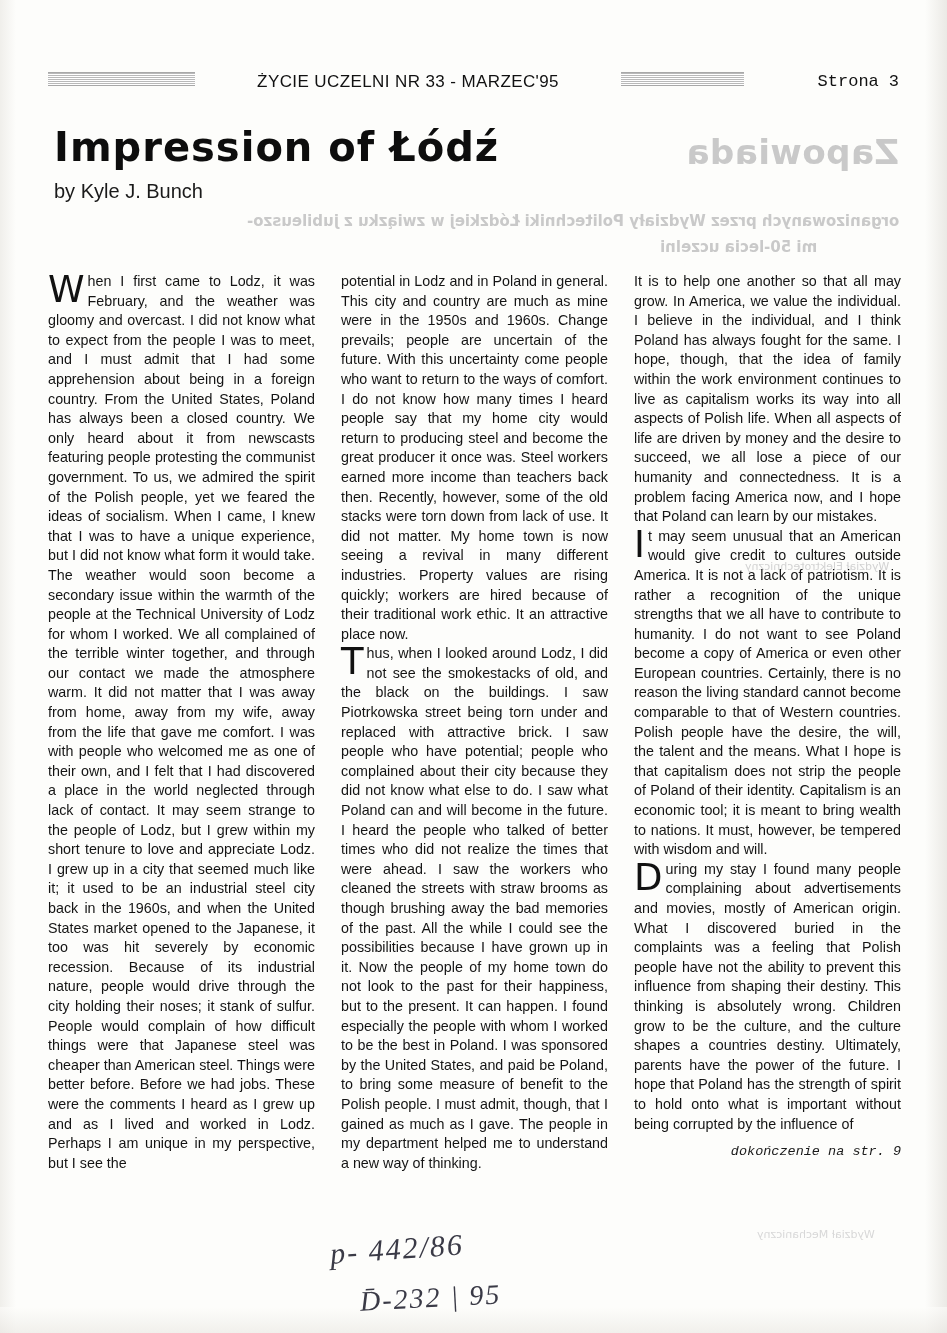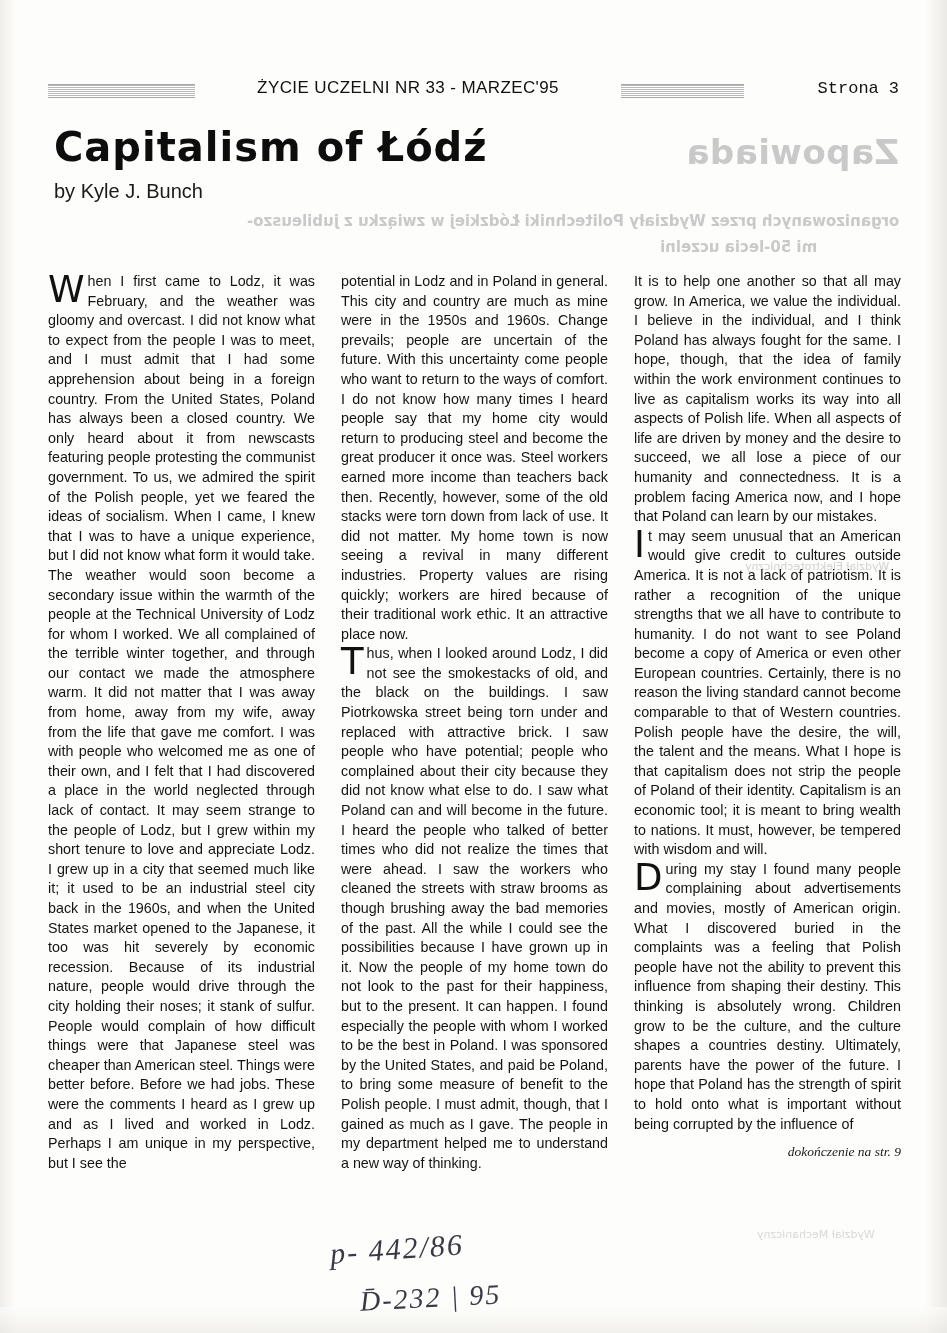--- a/index.html
+++ b/index.html
@@ -44,21 +44,21 @@
   }
 
   
   .header {
     position: absolute;
     left: 48px;
     right: 48px;
     top: 72px;
     height: 26px;
     display: flex;
-    align-items: flex-end;
+    align-items: flex-start;
     gap: 48px;
   }
   .rule-block {
     height: 12px;
     background: repeating-linear-gradient(
       to bottom,
       #b9b9b9 0px, #b9b9b9 1px,
       #ffffff 1px, #ffffff 2px
     );
     border-top: 1px solid #a8a8a8;
@@ -177,21 +177,21 @@
     line-height: 31px;
     padding-right: 3px;
     padding-top: 2px;
     font-weight: 400;
     color: #111;
   }
 
   .cont-note {
     margin-top: 8px;
     text-align: right;
-    font-family: Liberation Serif, serif;
+    font-family: Liberation Mono, monospace;
     font-style: italic;
     font-size: 13.5px;
     color: #1a1a1a;
   }
 
   
   .handwriting {
     position: absolute;
     font-family: "Liberation Serif", serif;
     color: #3a3a46;
@@ -229,21 +229,21 @@
     </div>
   </div>
 
   <div class="ghost ghost-title">Zapowiada</div>
   <div class="ghost ghost-l1">organizowanych przez Wydziały Politechniki Łódzkiej w związku z jubileuszo-</div>
   <div class="ghost ghost-l2">mi 50-lecia uczelni</div>
   <div class="ghost ghost-small">Wydział Elektrotechniczny</div>
   <div class="ghost ghost-bottom">Wydział Mechaniczny</div>
 
   <div class="title-wrap">
-    <h1 class="article-title">Capitalism of Łódź</h1>
+    <h1 class="article-title">Impression of Łódź</h1>
     <div class="article-byline">by Kyle J. Bunch</div>
   </div>
 
   <div class="columns">
 
     <div class="col">
       <p class="dropcap-p"><span class="dropcap">W</span><span>hen I first came to Lodz, it was February, and the weather was gloomy and overcast. I did not know what to expect from the people I was to meet, and I must admit that I had some apprehension about being in a foreign country. From the United States, Poland has always been a closed country. We only heard about it from newscasts featuring people protesting the communist government. To us, we admired the spirit of the Polish people, yet we feared the ideas of socialism. When I came, I knew that I was to have a unique experience, but I did not know what form it would take. The weather would soon become a secondary issue within the warmth of the people at the Technical University of Lodz for whom I worked. We all complained of the terrible winter together, and through our contact we made the atmosphere warm. It did not matter that I was away from home, away from my wife, away from the life that gave me comfort. I was with people who welcomed me as one of their own, and I felt that I had discovered a place in the world neglected through lack of contact. It may seem strange to the people of Lodz, but I grew within my short tenure to love and appreciate Lodz. I grew up in a city that seemed much like it; it used to be an industrial steel city back in the 1960s, and when the United States market opened to the Japanese, it too was hit severely by economic recession. Because of its industrial nature, people would drive through the city holding their noses; it stank of sulfur. People would complain of how difficult things were that Japanese steel was cheaper than American steel. Things were better before. Before we had jobs. These were the comments I heard as I grew up and as I lived and worked in Lodz. Perhaps I am unique in my perspective, but I see the</span></p>
     </div>
 
     <div class="col">

